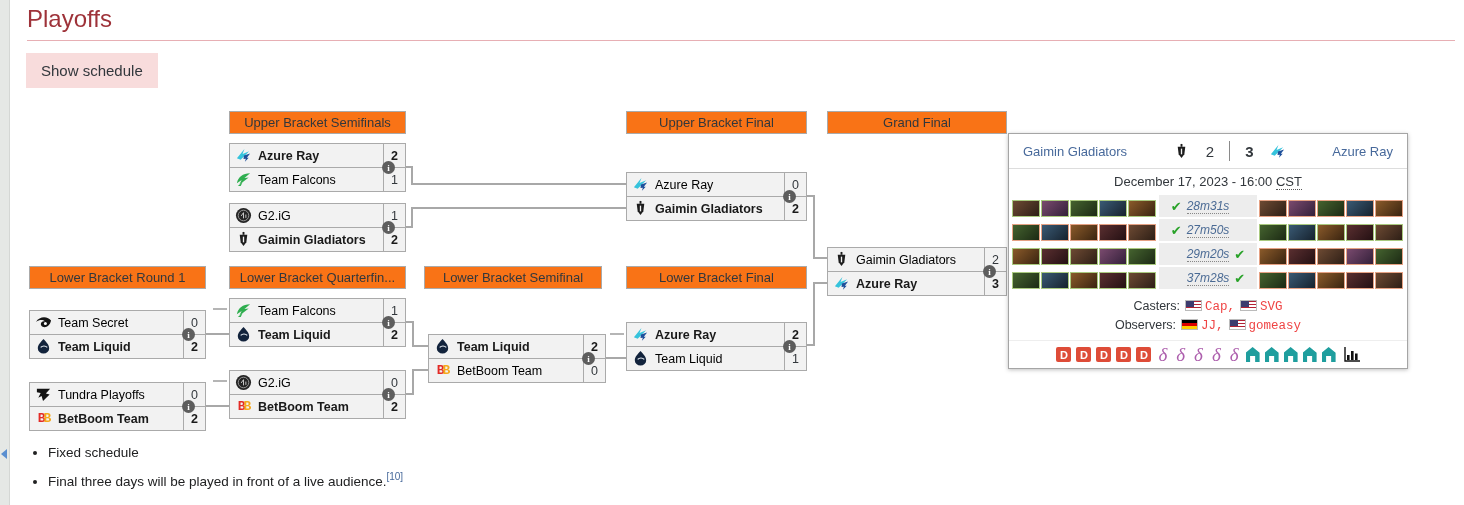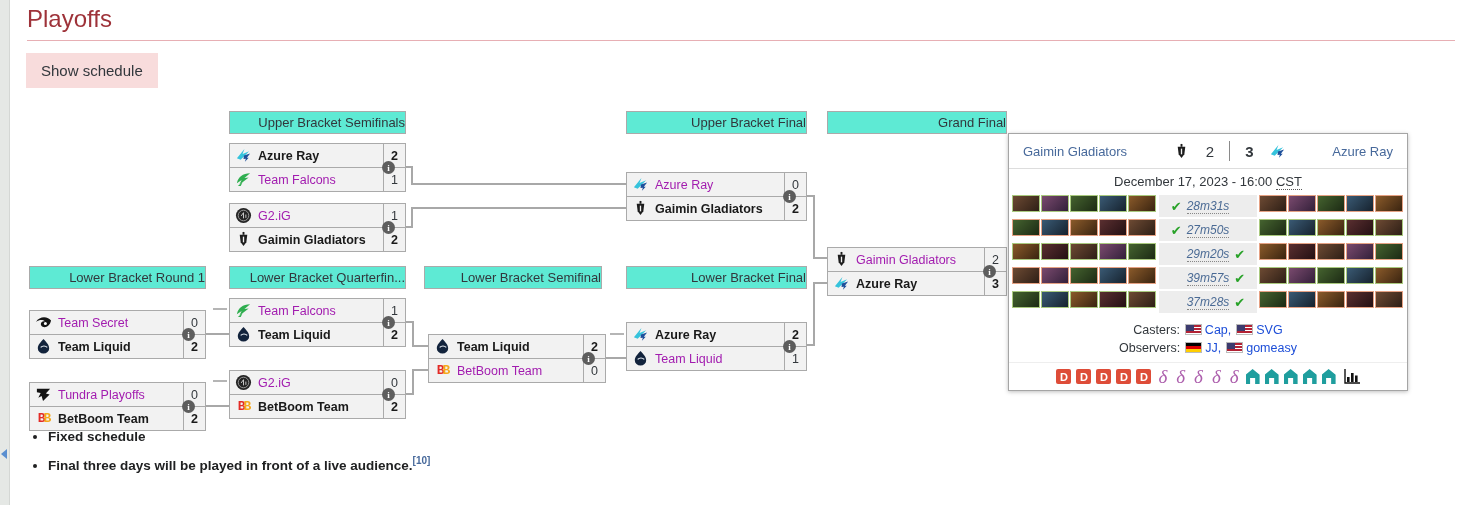--- a/index.html
+++ b/index.html
@@ -7,83 +7,83 @@
        font-family:"Liberation Sans","DejaVu Sans",sans-serif;color:#202122;}
   .abs{position:absolute;}
   
   .left-strip{left:0;top:0;width:9px;height:505px;background:#e5e8e5;border-right:1px solid #d4d7d4;}
   .strip-arrow{left:1px;top:449px;width:0;height:0;border-top:5px solid transparent;border-bottom:5px solid transparent;border-right:6px solid #5a8fd0;}
   
   .page-title{left:27px;top:5px;width:1428px;font-size:24px;color:#9e3239;border-bottom:1px solid #e7afb4;padding-bottom:7px;}
   
   .btn-schedule{left:26px;top:53px;height:35px;line-height:35px;padding:0 15px;background:#f8dcdc;color:#32373c;font-size:15px;cursor:pointer;}
   
-  .bhdr{height:21px;line-height:21px;text-align:right;font-size:13px;color:#32373c;
-        background:#5eead4;border:1px solid #aaa;overflow:hidden;white-space:nowrap;}
+  .bhdr{height:21px;line-height:21px;text-align:center;font-size:13px;color:#32373c;
+        background:#f97316;border:1px solid #aaa;overflow:hidden;white-space:nowrap;}
   
   .match{border:1px solid #aaa;background:#f2f2f2;}
   .trow{height:23px;display:flex;align-items:center;position:relative;}
   .trow.first{border-bottom:1px solid #aaa;}
   .tlogo{width:17px;height:17px;margin:0 6px 0 5px;display:inline-flex;align-items:center;justify-content:center;flex:0 0 17px;}
   .tlogo svg{display:block;}
-  .tname{flex:1;font-size:12.5px;color:#a21caf;white-space:nowrap;overflow:hidden;}
+  .tname{flex:1;font-size:12.5px;color:#000000;white-space:nowrap;overflow:hidden;}
   .tscore{width:21px;flex:0 0 21px;align-self:stretch;border-left:1px solid #aaa;display:flex;align-items:center;justify-content:center;font-size:12.5px;color:#33383d;}
   .bw{font-weight:bold;color:#1a1a1a;}
   .info-icon{position:absolute;right:10px;width:13px;height:13px;border-radius:50%;background:#5d5d5d;color:#fff;
              font-size:9px;font-weight:bold;font-family:"Liberation Serif",serif;display:flex;align-items:center;justify-content:center;z-index:3;cursor:pointer;}
   .info-icon::before{content:"i";}
   .match .info-icon{top:17px;}
   
   .conn{background:#a8a8a8;}
   .stub{background:#b5b5b5;}
   
   .popup{left:1008px;top:133px;width:398px;background:#fff;border:1px solid #a5a5a5;box-shadow:0 1px 4px rgba(0,0,0,.25);z-index:5;}
   .pop-header{height:34px;display:flex;align-items:center;justify-content:space-between;padding:0 14px;border-bottom:1px solid #ddd;}
   .pop-team{font-size:13px;color:#47699b;cursor:pointer;white-space:nowrap;}
   .pop-center{display:flex;align-items:center;gap:13px;}
   .pop-logo{width:22px;height:22px;display:inline-flex;align-items:center;justify-content:center;}
   .pop-score{font-size:15px;color:#33383d;}
   .pop-divider{width:1px;height:20px;background:#8a8a8a;margin:0 2px;}
   .pop-date{height:25px;line-height:25px;text-align:center;font-size:13px;color:#32373c;}
   .pop-date .tz{border-bottom:1px dotted #555;cursor:help;}
   .games{padding:1px 3px 2px 3px;}
-  .game-row{display:flex;align-items:flex-start;height:22px;margin-bottom:2px;}
+  .game-row{display:flex;align-items:flex-end;height:22px;margin-bottom:2px;}
   .heroes{display:flex;flex:0 0 auto;}
   .hero{width:26px;height:15px;border:1px solid #999;margin-right:1px;display:inline-block;}
   .heroes.radiant .hero{border-color:#a9c97e;}
   .heroes.dire .hero{border-color:#e5a183;}
   .hero-p0{background:linear-gradient(135deg,#6d4a33,#2e1f16);}
   .hero-p1{background:linear-gradient(135deg,#7a4a6e,#33203a);}
   .hero-p2{background:linear-gradient(135deg,#45632f,#1c2a14);}
   .hero-p3{background:linear-gradient(135deg,#3a5a74,#16222e);}
   .hero-p4{background:linear-gradient(135deg,#8a5a2a,#3a2410);}
   .hero-p5{background:linear-gradient(135deg,#5a2f30,#241013);}
   .game-mid{flex:1;background:#ededed;align-self:stretch;display:flex;align-items:center;justify-content:center;gap:5px;margin:0 2px;}
   .gtime{font-size:12px;font-style:italic;color:#4a6a94;border-bottom:1px dotted #888;cursor:pointer;}
   .check{color:#28a228;font-size:13px;font-weight:bold;line-height:1;}
   .check::before{content:"✔";}
   .pop-bans{position:relative;height:23px;line-height:23px;background:#f4f4f4;border-top:1px solid #ccc;border-bottom:1px solid #ccc;text-align:center;}
   .bans-label{font-size:13px;font-weight:bold;color:#222;}
   .show-link{position:absolute;right:7px;top:0;font-size:12px;color:#47699b;cursor:pointer;}
   .pop-crew{padding:4px 0 5px 0;text-align:center;font-size:12.5px;color:#32373c;}
   .crew-line{line-height:18px;}
-  .crew-name{color:#1d4ed8;cursor:pointer;}
+  .crew-name{color:#ef4444;cursor:pointer;font-family:Liberation Mono, monospace;}
   .flag{display:inline-block;width:17px;height:11px;vertical-align:-1px;margin:0 3px 0 5px;border:1px solid #bbb;box-sizing:border-box;}
   .flag-us{background:linear-gradient(#3c3b6e,#3c3b6e) no-repeat top left/8px 6px,repeating-linear-gradient(180deg,#b22234 0 1.5px,#fff 1.5px 3px);}
   .flag-de{background:linear-gradient(180deg,#000 0 33%,#d00 33% 66%,#ffce00 66%);}
   .pop-links{height:27px;display:flex;align-items:center;justify-content:center;gap:5px;border-top:1px solid #eee;}
   .db-icon{width:15px;height:15px;background:#de4c38;color:#fff;font-size:11px;font-weight:bold;display:inline-flex;align-items:center;justify-content:center;border-radius:2px;cursor:pointer;}
   .db-icon::before{content:"D";}
   .dd-icon{color:#ad5fad;font-family:"Liberation Serif",serif;font-style:italic;font-size:19px;line-height:15px;cursor:pointer;margin:0 2px;}
   .dd-icon::before{content:"δ";}
   .st-icon{width:14px;height:15px;background:#1f9e9e;display:inline-block;cursor:pointer;
            clip-path:polygon(0 100%,0 38%,50% 0,100% 38%,100% 100%,68% 100%,68% 60%,32% 60%,32% 100%);}
   .chart-icon{cursor:pointer;display:inline-flex;margin-left:3px;}
   
-  .notes{left:30px;top:428px;font-size:13.5px;color:#202122;font-weight:bold;}
+  .notes{left:30px;top:444px;font-size:13.5px;color:#202122;}
   .notes ul{margin:0;padding-left:18px;}
   .notes li{margin-bottom:7px;line-height:17px;}
   .ref{color:#47699b;font-size:10px;vertical-align:super;cursor:pointer;}
   .bb-logo{font-weight:900;font-size:13px;letter-spacing:-2px;font-family:Liberation Mono, monospace;}
   .bb-logo .b1{color:#e32b26;}
   .bb-logo .b2{color:#f5a81c;}
 </style>
 </head>
 <body>
 
@@ -446,41 +446,20 @@
       </span>
       <span class="heroes heroes-right dire">
           <span class="hero hero-p4"></span>
           <span class="hero hero-p5"></span>
           <span class="hero hero-p0"></span>
           <span class="hero hero-p1"></span>
           <span class="hero hero-p2"></span>
         </span>
     </div>
     <div class="game-row">
-      <span class="heroes heroes-left dire">
-          <span class="hero hero-p0"></span>
-          <span class="hero hero-p1"></span>
-          <span class="hero hero-p2"></span>
-          <span class="hero hero-p3"></span>
-          <span class="hero hero-p4"></span>
-        </span>
-      <span class="game-mid">
-        <span class="check" style="visibility: hidden;"></span>
-        <span class="gtime">39m57s</span>
-        <span class="check" style="visibility: visible;"></span>
-      </span>
-      <span class="heroes heroes-right radiant">
-          <span class="hero hero-p0"></span>
-          <span class="hero hero-p1"></span>
-          <span class="hero hero-p2"></span>
-          <span class="hero hero-p3"></span>
-          <span class="hero hero-p4"></span>
-        </span>
-    </div>
-    <div class="game-row">
       <span class="heroes heroes-left radiant">
           <span class="hero hero-p2"></span>
           <span class="hero hero-p3"></span>
           <span class="hero hero-p4"></span>
           <span class="hero hero-p5"></span>
           <span class="hero hero-p0"></span>
         </span>
       <span class="game-mid">
         <span class="check" style="visibility: hidden;"></span>
         <span class="gtime">37m28s</span>

